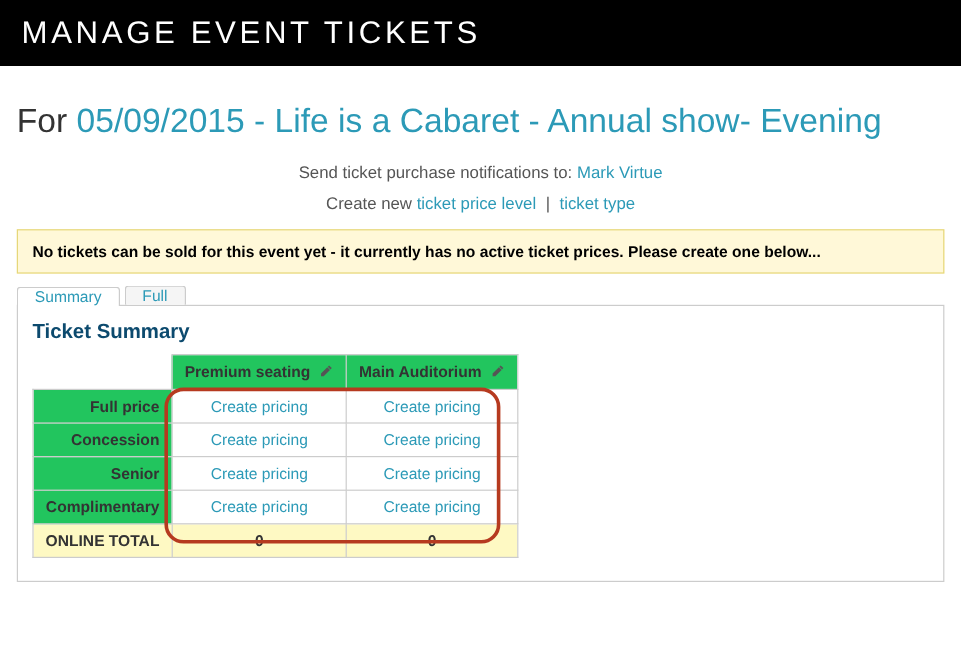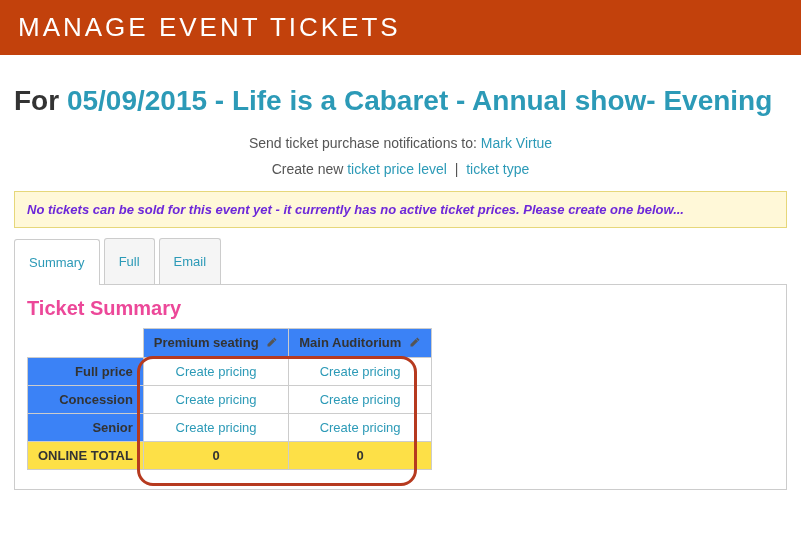--- a/index.html
+++ b/index.html
@@ -4,32 +4,32 @@
 <style>
   * { box-sizing: border-box; }
   body {
     margin: 0;
     font-family: "Segoe UI", Arial, sans-serif;
     background: #fff;
     color: #333;
     font-size: 14px;
   }
   .header-bar {
-    background: #c2410c;
+    background: #000000;
     color: #fff;
     padding: 12px 18px;
     font-size: 26px;
     letter-spacing: 3px;
     font-weight: 300;
   }
   .content {
     padding: 20px 14px 10px 14px;
   }
   h1.page-title {
-    font-weight: 700;
+    font-weight: 400;
     font-size: 28px;
     margin: 10px 0 18px 0;
     color: #333;
   }
   h1.page-title .event-link {
     color: #2c9ab7;
   }
   .meta-line {
     font-size: 14px;
     color: #555;
@@ -43,82 +43,81 @@
   }
   .meta-line .sep {
     color: #555;
     margin: 0 4px;
   }
   .alert {
     background: #fff8d8;
     border: 1px solid #e6d77a;
     padding: 10px 12px;
     font-weight: bold;
-    color: #6d28d9;
+    color: #000000;
     font-size: 13px;
     margin: 14px 0 10px 0;
-    font-style: italic;
   }
   .tabs {
     display: flex;
     gap: 4px;
     margin-top: 8px;
   }
   .tab {
     border: 1px solid #ccc;
     border-bottom: none;
-    padding: 15px 14px;
+    padding: 0 14px;
     font-size: 13px;
     color: #2c9ab7;
     background: #f5f5f5;
     border-radius: 3px 3px 0 0;
     cursor: pointer;
   }
   .tab.active {
     background: #fff;
     position: relative;
     top: 1px;
   }
   .tab-panel {
     border: 1px solid #ccc;
     padding: 10px 12px 16px 12px;
   }
   .panel-title {
-    font-size: 20px;
+    font-size: 17px;
     font-weight: 600;
     margin: 2px 0 8px 0;
-    color: #ec4899;
+    color: #0c4a6e;
   }
   table.summary {
     border-collapse: collapse;
     font-size: 13px;
   }
   table.summary th, table.summary td {
     border: 1px solid #ccc;
     padding: 6px 10px;
     text-align: right;
     white-space: nowrap;
   }
   table.summary th {
     font-weight: bold;
-    background: #3b82f6;
+    background: #22c55e;
   }
   table.summary thead th {
     text-align: center;
   }
   table.summary thead th:first-child {
     border: none;
     background: transparent;
   }
   table.summary td.center {
     text-align: center;
   }
   table.summary tr.total-row th,
   table.summary tr.total-row td {
-    background: #fde047;
+    background: #fef9c3;
     font-weight: bold;
     text-align: center;
   }
   table.summary tr.total-row th {
     text-align: left;
   }
   .edit-icn {
     display: inline-block;
     vertical-align: middle;
     margin-left: 4px;
@@ -154,21 +153,20 @@
   <div class="meta-line">
     <span>Create new </span><a class="link">ticket price level</a><span class="sep"> | </span><a class="link">ticket type</a>
   </div>
 
 
   <div class="alert">No tickets can be sold for this event yet - it currently has no active ticket prices. Please create one below...</div>
 
   <div class="tabs">
     <div class="tab active">Summary</div>
     <div class="tab">Full</div>
-    <div class="tab">Email</div>
   </div>
 
   <div class="tab-panel">
     <div class="panel-title">Ticket Summary</div>
 
     <div class="table-wrap">
       <table class="summary">
         <thead>
           <tr>
             <th></th>
@@ -199,20 +197,25 @@
           <tr>
             <th>Concession</th>
             <td class="center"><a class="link">Create pricing</a></td>
             <td class="center"><a class="link">Create pricing</a></td>
           </tr>
           <tr>
             <th>Senior</th>
             <td class="center"><a class="link">Create pricing</a></td>
             <td class="center"><a class="link">Create pricing</a></td>
           </tr>
+          <tr>
+            <th>Complimentary</th>
+            <td class="center"><a class="link">Create pricing</a></td>
+            <td class="center"><a class="link">Create pricing</a></td>
+          </tr>
           <tr class="total-row">
             <th>ONLINE TOTAL</th>
             <td>0</td>
             <td>0</td>
           </tr>
         </tbody>
       </table>
       <div class="highlight-ring" style="left:110px; top:28px; width:280px; height:130px;"></div>
     </div>
   </div>

